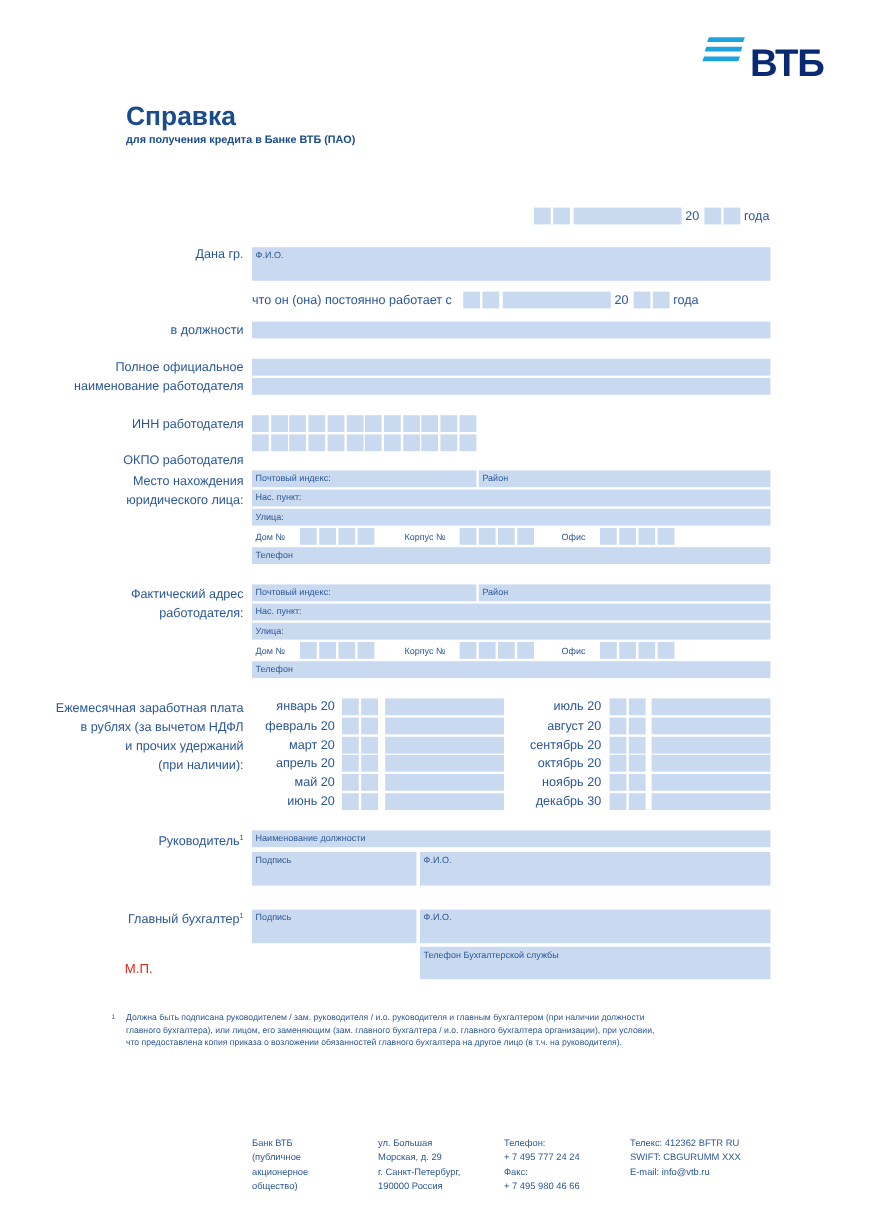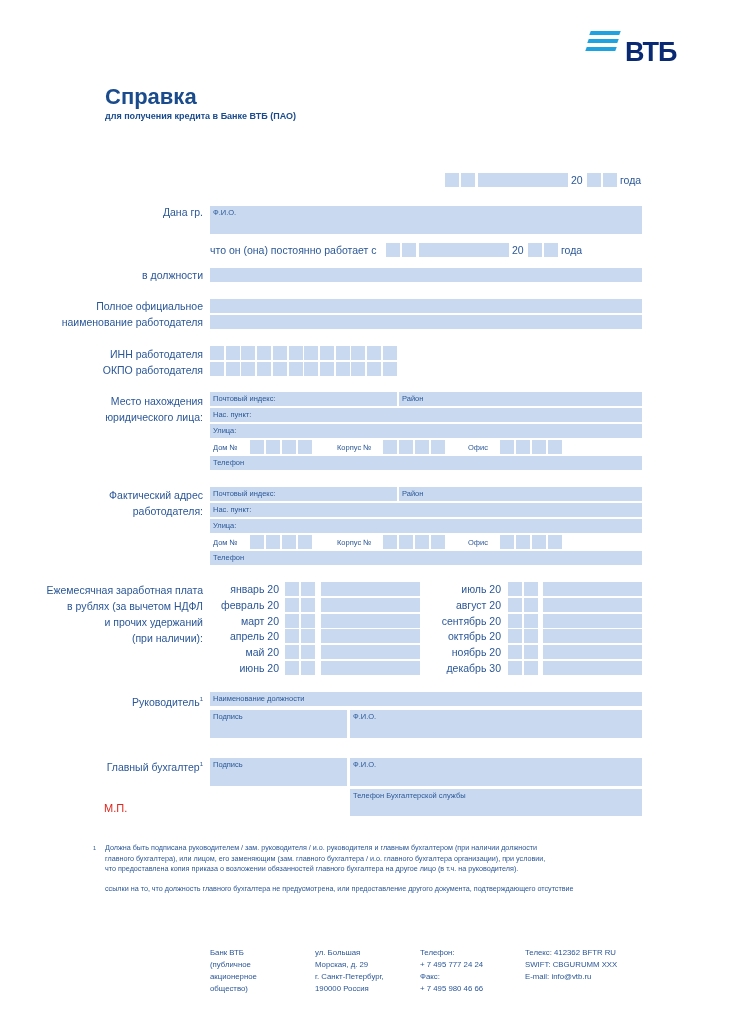--- a/index.html
+++ b/index.html
@@ -6,21 +6,21 @@
   body { width:733px; height:1024px; position:relative; overflow:hidden;
          font-family:"Liberation Sans", sans-serif; color:#1f4e8c; }
   .f { position:absolute; background:#c9daf0; }
   .lbl { position:absolute; font-size:10.5px; color:#2b5797; text-align:right; line-height:16px; white-space:nowrap; }
   .inlbl { font-size:7.5px; color:#2b5797; position:absolute; left:3px; top:2px; white-space:nowrap; }
   .txt { position:absolute; font-size:10.5px; color:#2b5797; white-space:nowrap; line-height:14px; }
   .small { position:absolute; font-size:7.5px; color:#2b5797; white-space:nowrap; line-height:14px; }
   .title { position:absolute; left:105px; top:84px; font-size:22px; font-weight:bold; color:#1a4b8c; }
   .subtitle { position:absolute; left:105px; top:111px; font-size:9px; font-weight:bold; color:#1a4b8c; }
   .logo-bar { position:absolute; height:4px; background:#1fa2e0; transform:skewX(-20deg); }
-  .logo-text { position:absolute; left:625px; top:32px; font-size:27px; font-weight:bold; color:#0a2973; letter-spacing:-1px; line-height:40px; }
+  .logo-text { position:absolute; left:625px; top:32px; font-size:32px; font-weight:bold; color:#0a2973; letter-spacing:-1px; line-height:40px; }
   .mp { position:absolute; left:104px; top:802px; font-size:11px; color:#e0261c; }
   .foot { position:absolute; font-size:7.2px; color:#2b5797; line-height:10.5px; }
   .contact { position:absolute; font-size:7.8px; color:#2b5797; line-height:12px; }
   sup { font-size:6px; }
 </style>
 </head>
 <body>
 
 <div>
   <div class="logo-bar" style="left:590px;top:31px;width:30px;"></div>
@@ -55,21 +55,21 @@
 
 <div class="lbl" style="right:530px;top:267px;">в должности</div>
 <div class="f" style="left:210px;top:268px;width:432px;height:14px;"></div>
 
 <div class="lbl" style="right:530px;top:298px;">Полное официальное</div>
 <div class="lbl" style="right:530px;top:314px;">наименование работодателя</div>
 <div class="f" style="left:210px;top:299px;width:432px;height:14px;"></div>
 <div class="f" style="left:210px;top:315px;width:432px;height:14px;"></div>
 
 <div class="lbl" style="right:530px;top:346px;">ИНН работодателя</div>
-<div class="lbl" style="right:530px;top:362px;text-align:center;">ОКПО работодателя</div>
+<div class="lbl" style="right:530px;top:376px;text-align:center;">ОКПО работодателя</div>
 <div id="inn-cells">
     <div class="f" style="left: 210px; top: 346px; width: 14px; height: 14px;"></div>
     <div class="f" style="left: 225.7px; top: 346px; width: 14px; height: 14px;"></div>
     <div class="f" style="left: 241.4px; top: 346px; width: 14px; height: 14px;"></div>
     <div class="f" style="left: 257.1px; top: 346px; width: 14px; height: 14px;"></div>
     <div class="f" style="left: 272.8px; top: 346px; width: 14px; height: 14px;"></div>
     <div class="f" style="left: 288.5px; top: 346px; width: 14px; height: 14px;"></div>
     <div class="f" style="left: 304.2px; top: 346px; width: 14px; height: 14px;"></div>
     <div class="f" style="left: 319.9px; top: 346px; width: 14px; height: 14px;"></div>
     <div class="f" style="left: 335.6px; top: 346px; width: 14px; height: 14px;"></div>
@@ -241,21 +241,20 @@
 
 <div class="mp">М.П.</div>
 
 <div class="foot" style="left:93px;top:843px;font-size:5.5px;">1</div>
 <div class="foot" style="left:105px;top:843px;">
   <div>Должна быть подписана руководителем / зам. руководителя / и.о. руководителя и главным бухгалтером (при наличии должности</div>
   <div>главного бухгалтера), или лицом, его заменяющим (зам. главного бухгалтера / и.о. главного бухгалтера организации), при условии,</div>
   <div>что предоставлена копия приказа о возложении обязанностей главного бухгалтера на другое лицо (в т.ч. на руководителя).</div>
 </div>
 <div class="foot" style="left:105px;top:884px;">
-  <div>ссылки на то, что должность главного бухгалтера не предусмотрена, или предоставление другого документа, подтверждающего отсутствие</div>
 </div>
 
 <div class="contact" style="left:210px;top:947px;">
   <div>Банк ВТБ</div>
   <div>(публичное</div>
   <div>акционерное</div>
   <div>общество)</div>
 </div>
 <div class="contact" style="left:315px;top:947px;">
   <div>ул. Большая</div>

